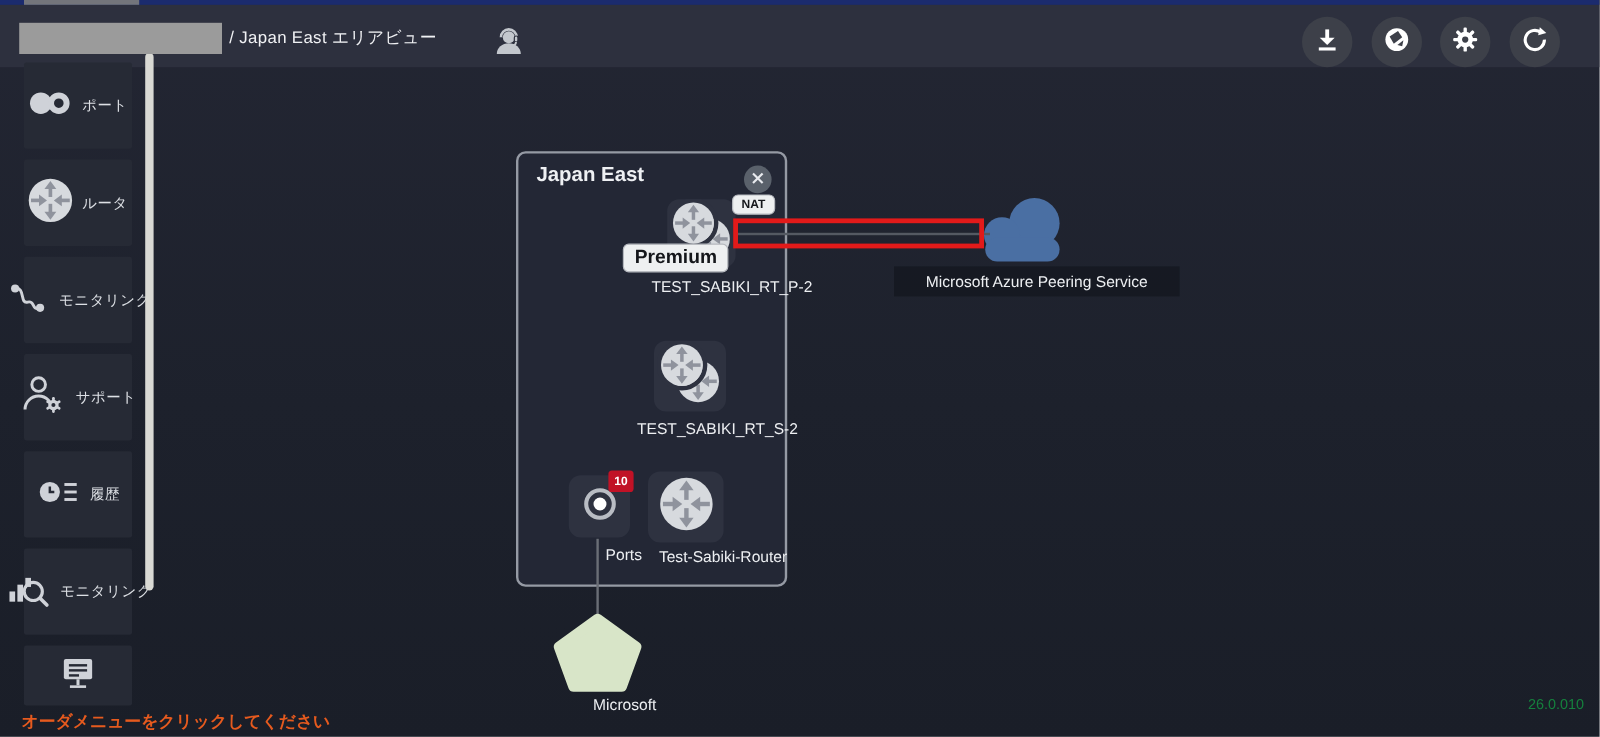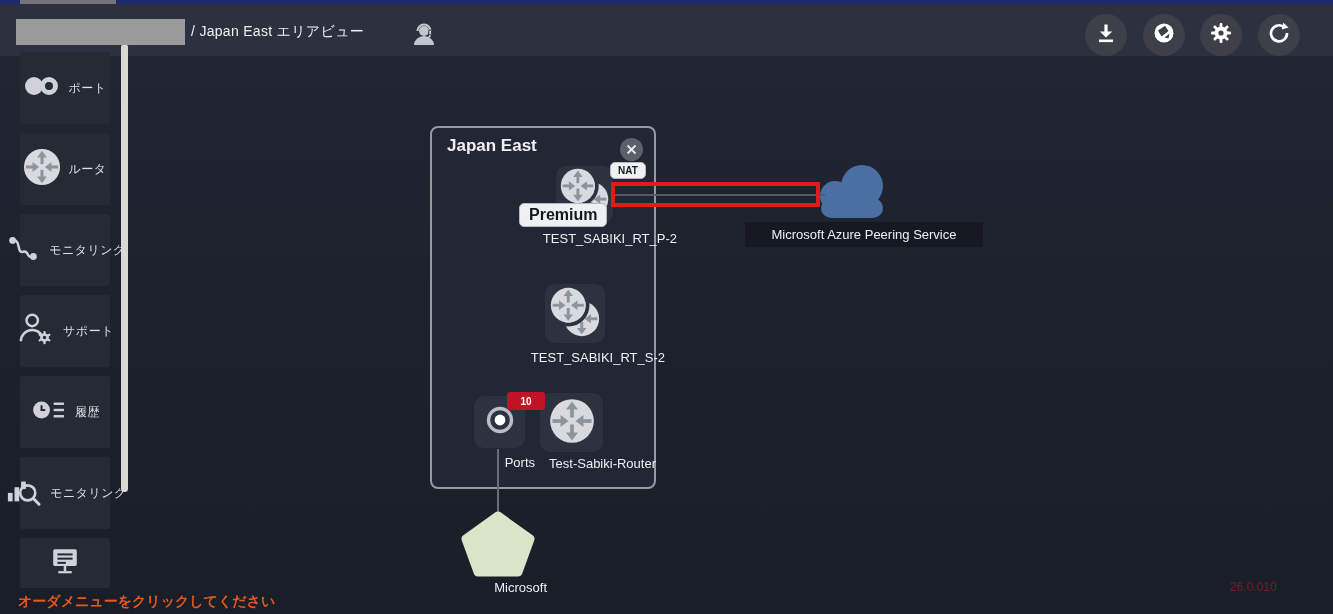--- a/index.html
+++ b/index.html
@@ -29,33 +29,33 @@
   .panel-title { position:absolute; left:447px; top:136px; font-size:17px; font-weight:600; color:#eef0f3; }
   .panel-close { position:absolute; left:620px; top:138px; width:23px; height:23px; border-radius:50%;
                  background:#5a616b; display:flex; align-items:center; justify-content:center; cursor:pointer; z-index:3; }
   
   .node-tile { position:absolute; background:#2e3240; border-radius:10px; display:flex; align-items:center; justify-content:center; cursor:pointer; }
   .node-label { position:absolute; font-size:13px; color:#edeff2; text-align:right; white-space:nowrap; }
   .badge-white { position:absolute; background:#eef0f1; color:#15171b; border:1px solid #b6b9bf; border-radius:5px;
                  font-weight:700; z-index:4; white-space:nowrap; }
   .badge-nat { left:610px; top:162px; font-size:10px; padding:2px 7px; }
   .badge-premium { left:519px; top:203px; font-size:16px; padding:2px 9px; }
-  .badge-count { position:absolute; left:507px; top:392px; width:38px; height:18px; background:#c11226; color:#fff;
+  .badge-count { position:absolute; left:507px; top:392px; width:21px; height:18px; background:#c11226; color:#fff;
                  font-size:10px; font-weight:700; border-radius:3px; display:flex; align-items:center; justify-content:center; z-index:4; }
   .link-h { position:absolute; left:613px; top:194px; width:212px; height:2px; background:#545962; z-index:1; }
   .red-rect { position:absolute; left:611px; top:182px; width:209px; height:25px; border:4px solid #e21a1a; z-index:2; background:transparent; }
   .link-v { position:absolute; left:497px; top:449px; width:2px; height:64px; background:#6a6e76; }
   .azure-band { position:absolute; left:745px; top:222px; width:238px; height:25px; background:rgba(15,18,25,.55);
                 display:flex; align-items:center; justify-content:center; }
   .azure-band .node-label { position:static; }
   .cloud-wrap { position:absolute; left:810px; top:160px; }
   .pentagon-wrap { position:absolute; left:459px; top:509px; }
   
   .hint { position:absolute; left:18px; top:593px; font-size:14px; font-weight:700; color:#e65a1e; white-space:nowrap;text-align:right; }
-  .version { position:absolute; left:1230px; top:580px; width:90px; font-size:12px; color:#7f1d1d; text-align:left; }
+  .version { position:absolute; left:1230px; top:580px; width:90px; font-size:12px; color:#15803d; text-align:right; }
 </style>
 </head>
 <body>
 
 <svg width="0" height="0" style="position:absolute">
   <defs>
     <symbol id="rc" viewBox="0 0 40 40">
       <circle cx="20" cy="20" r="19" fill="#d7dade"></circle>
       <g fill="#8f939d">
         <polygon points="20,3 14.8,10 25.2,10"></polygon>

